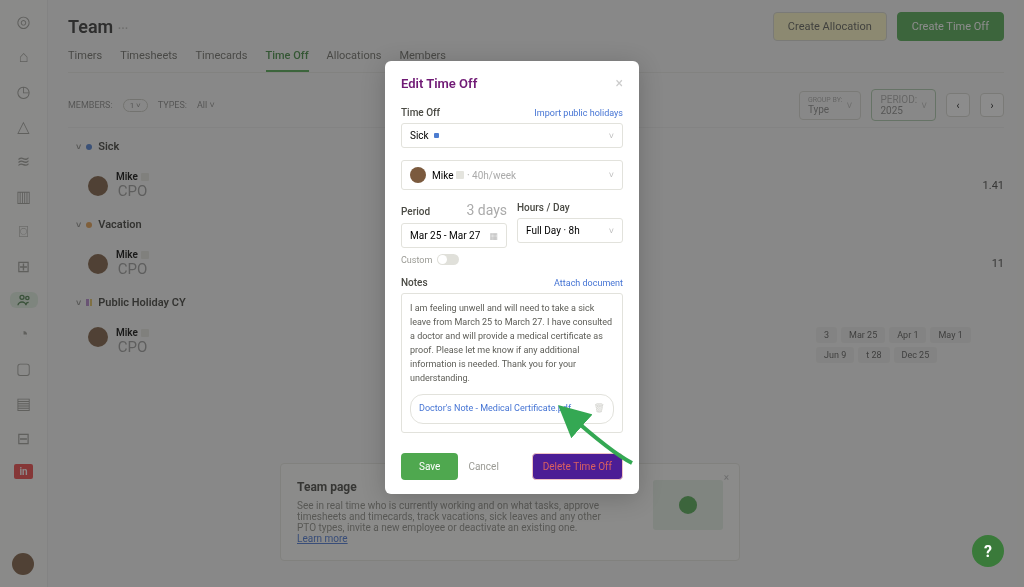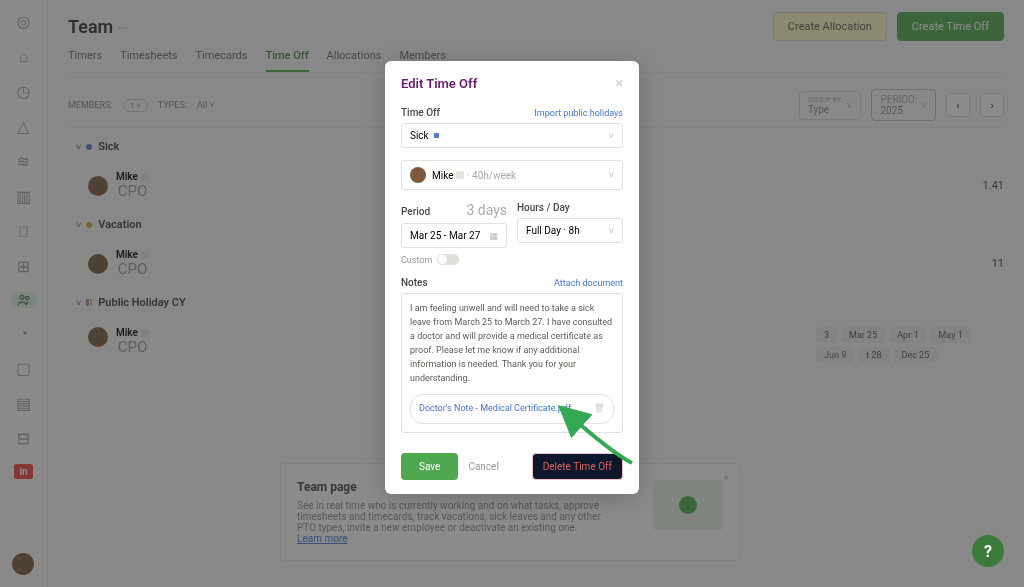--- a/index.html
+++ b/index.html
@@ -334,21 +334,21 @@
 }
 .btn-cancel {
   background: transparent;
   border: none;
   color: #9a9a94;
   font-size: 10px;
 }
 .btn-delete {
   margin-left: auto;
   border: 1px solid #f0c4c4;
-  background: #0f172a;
+  background: #4c1d95;
   color: #da6060;
   font-size: 10px;
   padding: 7px 10px;
   border-radius: 4px;
 }
 
 .arrow-annotation {
   position: absolute;
   z-index: 25;
   pointer-events: none;

